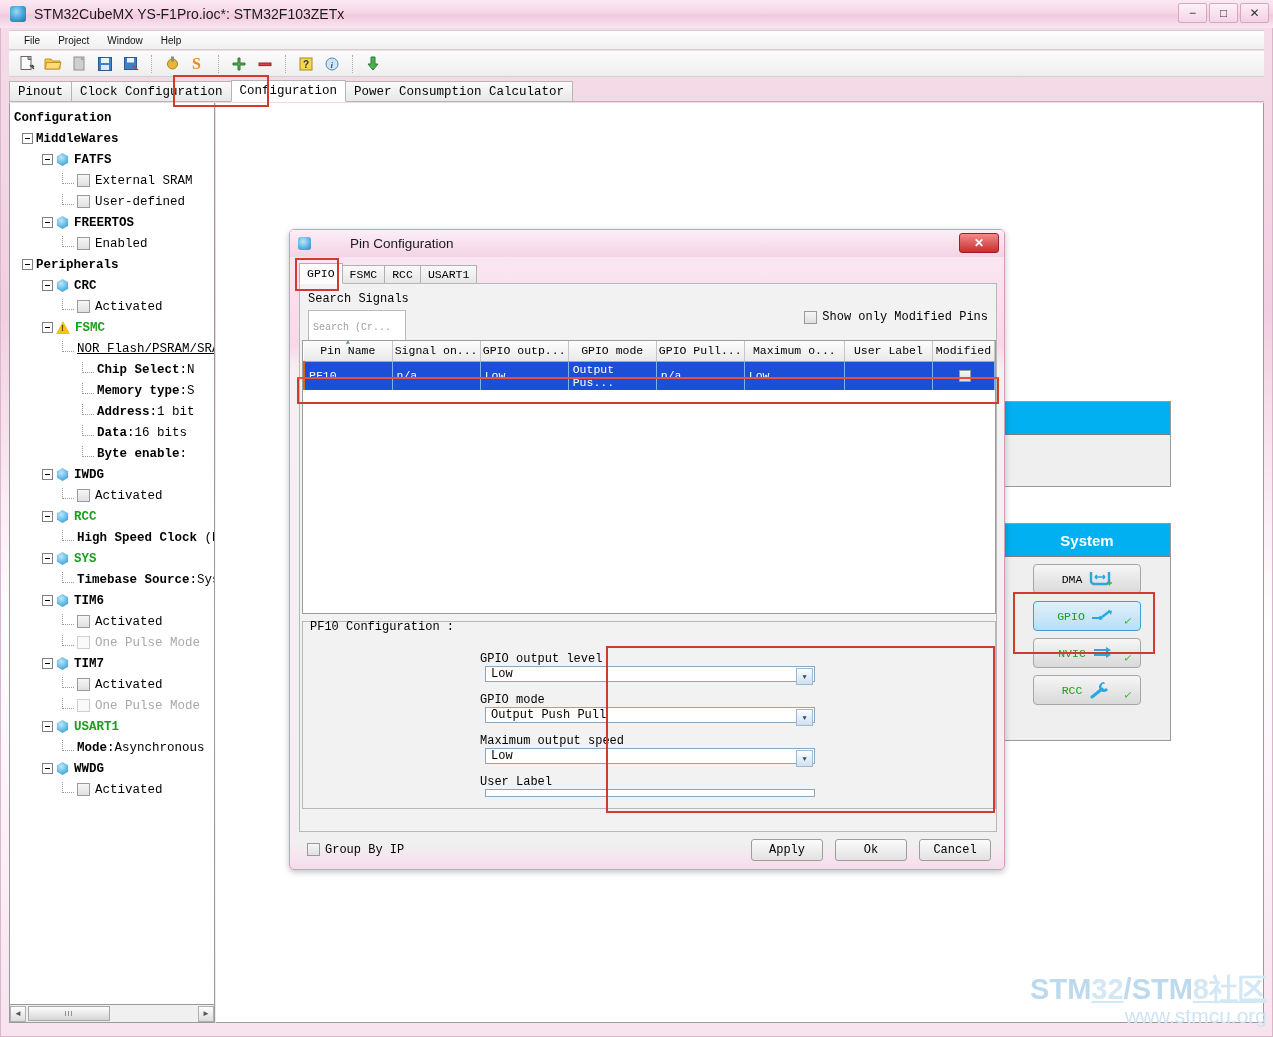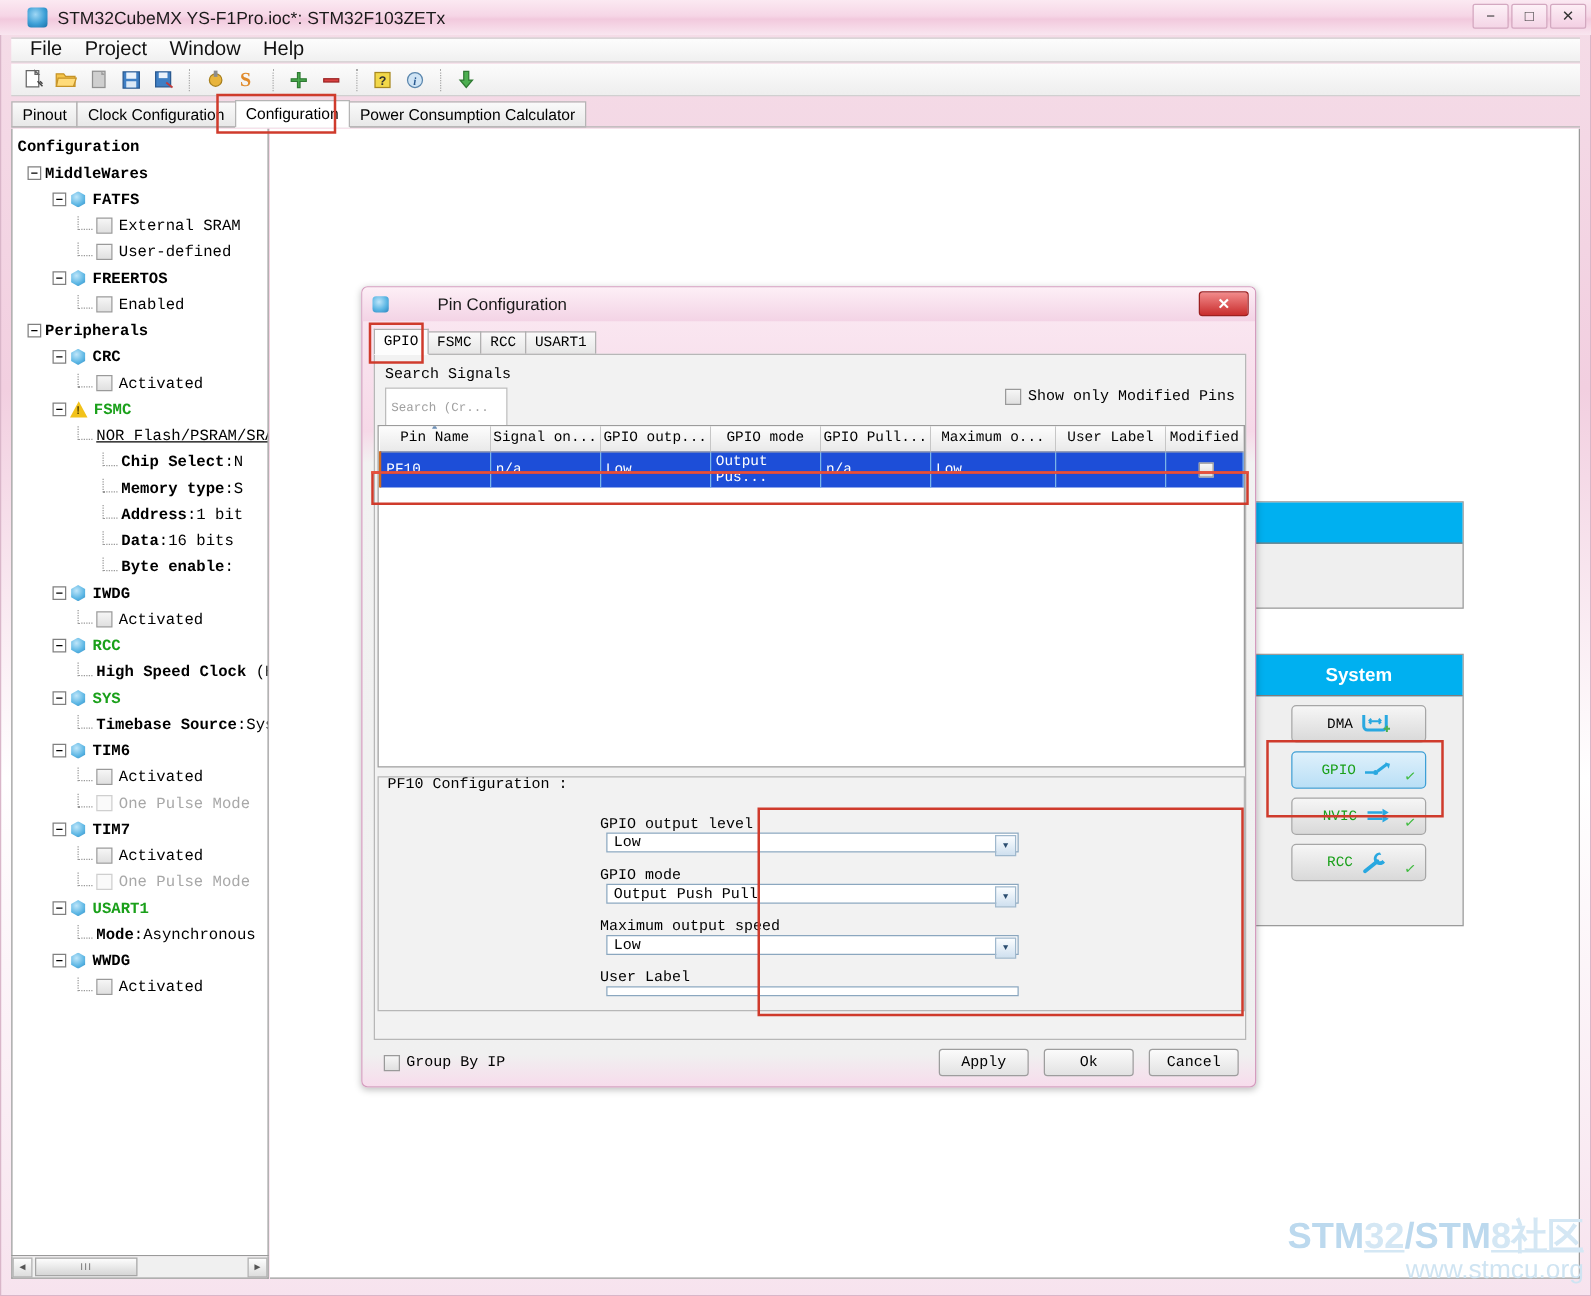--- a/index.html
+++ b/index.html
@@ -20,21 +20,21 @@
   .win-frame {
     position: absolute; left: 0; top: 0;
     width: 1273px; height: 1037px;
     border: 1px solid #d9b6c9;
     background: transparent;
   }
   .titlebar {
     position: absolute; left: 0; top: 0;
     width: 1273px; height: 28px;
     background: linear-gradient(to bottom, #fbe9f2 0%, #f6d6e6 45%, #f2c9dd 55%, #f9e6f0 100%);
-    display: flex; align-items: center; padding-left: 12px;
+    display: flex; align-items: center;
   }
   .title-icon {
     width: 16px; height: 16px; margin-left: 10px; margin-right: 8px;
     border-radius: 3px;
     background: radial-gradient(circle at 40% 35%, #9fd7f5 0%, #3d9fd6 55%, #1a6fa8 100%);
     flex: 0 0 auto;
   }
   .title-text {
     font-size: 14px; color: #1a1a1a;
     font-family: "Liberation Sans", sans-serif;
@@ -56,21 +56,21 @@
 
   
   .menubar {
     position: absolute; left: 9px; top: 30px;
     width: 1255px; height: 20px;
     background: linear-gradient(to bottom, #fdfdfd, #f0f0f0);
     border: 1px solid #cfcfcf; border-left: none; border-right: none;
     display: flex; align-items: center; padding-left: 6px;
   }
   .menu-item {
-    font-size: 16px; color: #111; padding: 2px 9px;
+    font-size: 10px; color: #111; padding: 2px 9px;
     font-family: "Liberation Sans", sans-serif;
   }
 
   
   .toolbar {
     position: absolute; left: 9px; top: 51px;
     width: 1255px; height: 26px;
     background: linear-gradient(to bottom, #fcfcfc, #eeeeee);
     border-bottom: 1px solid #d0d0d0;
     display: flex; align-items: center;
@@ -84,21 +84,21 @@
 
   
   .tabbar {
     position: absolute; left: 9px; top: 80px;
     width: 1255px; height: 22px;
     display: flex; align-items: flex-end;
   }
   .tab {
     height: 21px; padding: 0 8px;
     display: flex; align-items: center;
-    font-family: Liberation Sans, sans-serif;
+    font-family: Liberation Mono, monospace;
     font-size: 12.5px; color: #000;
     background: linear-gradient(to bottom, #fafafa, #e8e8e8);
     border: 1px solid #b5b5b5;
     margin-right: -1px;
     white-space: nowrap;
   }
   .tab.active {
     background: #ffffff;
     border-bottom: 1px solid #ffffff;
     height: 22px;
@@ -402,21 +402,21 @@
     width: 330px; height: 21px;
     background: #ffffff; border: 1px solid #8ba7bf;
   }
 
   
   .dlg-footer {
     position: absolute; left: 9px; top: 606px;
     width: 698px; height: 28px;
     display: flex; align-items: center;
   }
-  .gbip { display: flex; align-items: flex-end; margin-left: 8px; }
+  .gbip { display: flex; align-items: flex-start; margin-left: 8px; }
   .gbip .lbl { font-family: "Liberation Mono", monospace; font-size: 12px; }
   .dlg-btns { margin-left: auto; display: flex; gap: 12px; margin-right: 6px; }
   .dbtn {
     width: 72px; height: 22px;
     background: linear-gradient(to bottom, #fbfbfb, #e2e2e2);
     border: 1px solid #9d9d9d; border-radius: 3px;
     display: flex; align-items: center; justify-content: center;
     font-family: "Liberation Mono", monospace;
     font-size: 12px; color: #000;
   }

